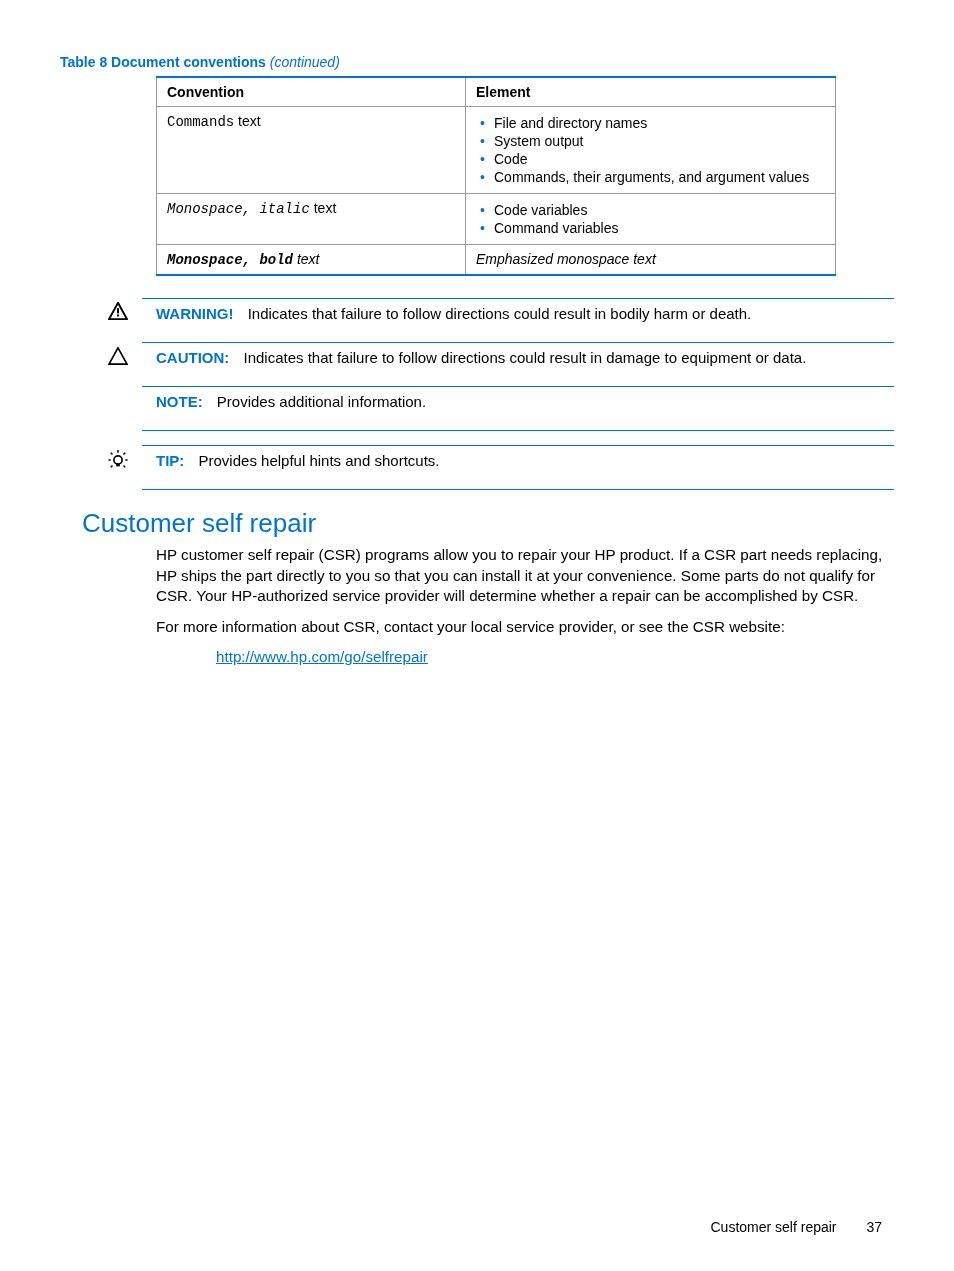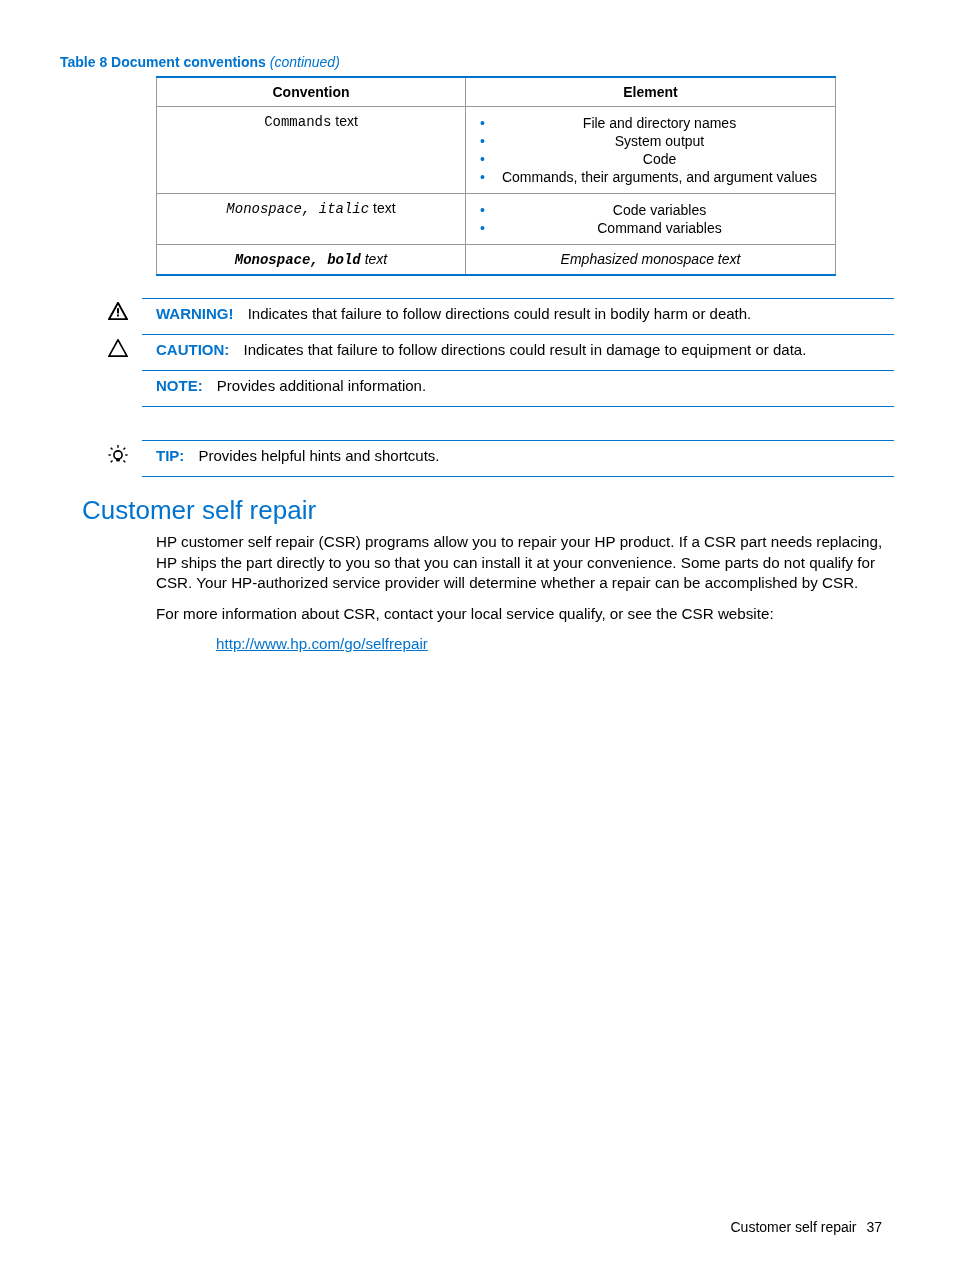--- a/index.html
+++ b/index.html
@@ -31,21 +31,21 @@
   }
   table.conv {
     margin-left: 96px;
     border-collapse: collapse;
     width: 680px;
     border-top: 2px solid #0073cf;
     border-bottom: 2px solid #0073cf;
   }
   table.conv th, table.conv td {
     border: 1px solid #999;
-    text-align: center;
+    text-align: left;
     vertical-align: top;
     padding: 6px 10px 6px 10px;
     font-size: 14px;
   }
   table.conv th {
     font-weight: bold;
   }
   table.conv tr:first-child th {
     border-top: none;
   }
@@ -86,21 +86,21 @@
   .admon-icon {
     width: 34px;
     flex: 0 0 34px;
     text-align: left;
     padding-top: 4px;
   }
   .admon-body {
     flex: 1;
     border-top: 1px solid #0073cf;
     border-bottom: 1px solid #0073cf;
-    padding: 6px 0 12px 14px;
+    padding: 6px 0 20px 14px;
     font-size: 15px;
   }
   .admon + .admon .admon-body {
     border-top: none;
   }
   .admon-label {
     color: #0073cf;
     font-weight: bold;
     margin-right: 10px;
   }
@@ -122,21 +122,21 @@
     text-decoration: underline;
     margin-left: 60px;
     display: inline-block;
   }
   .footer {
     position: absolute;
     bottom: 36px;
     right: 72px;
     font-size: 14px;
   }
-  .footer .pnum { margin-left: 6px; }
+  .footer .pnum { margin-left: 26px; }
   svg { display: block; }
 </style>
 </head>
 <body>
 
 <div class="page">
 
   <div class="table-title">
     <span class="bold-blue">Table 8 Document conventions</span>
     <span class="italic-blue">(continued)</span>
@@ -211,21 +211,21 @@
 
 
     <div class="admon">
       <div class="admon-icon"></div>
       <div class="admon-body">
         <span class="admon-label">NOTE:</span>
         <span>Provides additional information.</span>
       </div>
     </div>
 
-    <div class="admon" style="margin-top:33px">
+    <div class="admon" style="margin-top:14px">
       <div class="admon-icon">
         <svg width="20" height="22" viewBox="0 0 22 24">
           <circle cx="11" cy="12" r="4.5" fill="none" stroke="#000" stroke-width="1.8"></circle>
           <rect x="9" y="16" width="4" height="3" fill="#000"></rect>
           <line x1="11" y1="1" x2="11" y2="4" stroke="#000" stroke-width="1.6"></line>
           <line x1="3" y1="12" x2="0.5" y2="12" stroke="#000" stroke-width="1.6"></line>
           <line x1="19" y1="12" x2="21.5" y2="12" stroke="#000" stroke-width="1.6"></line>
           <line x1="5" y1="6" x2="3" y2="4" stroke="#000" stroke-width="1.6"></line>
           <line x1="17" y1="6" x2="19" y2="4" stroke="#000" stroke-width="1.6"></line>
           <line x1="5" y1="18" x2="3" y2="20" stroke="#000" stroke-width="1.6"></line>
@@ -236,21 +236,21 @@
         <span class="admon-label">TIP:</span>
         <span>Provides helpful hints and shortcuts.</span>
       </div>
     </div>
 
   </div>
 
   <h2 class="section-title">Customer self repair</h2>
   <div class="body-text">
     <p>HP customer self repair (CSR) programs allow you to repair your HP product. If a CSR part needs replacing, HP ships the part directly to you so that you can install it at your convenience. Some parts do not qualify for CSR. Your HP-authorized service provider will determine whether a repair can be accomplished by CSR.</p>
-    <p>For more information about CSR, contact your local service qualify, or see the CSR website:</p>
+    <p>For more information about CSR, contact your local service provider, or see the CSR website:</p>
     <a class="link" href="#">http://www.hp.com/go/selfrepair</a>
   </div>
 
 </div>
 
 <div class="footer">
   <span>Customer self repair</span>
   <span class="pnum">37</span>
 </div>
 

